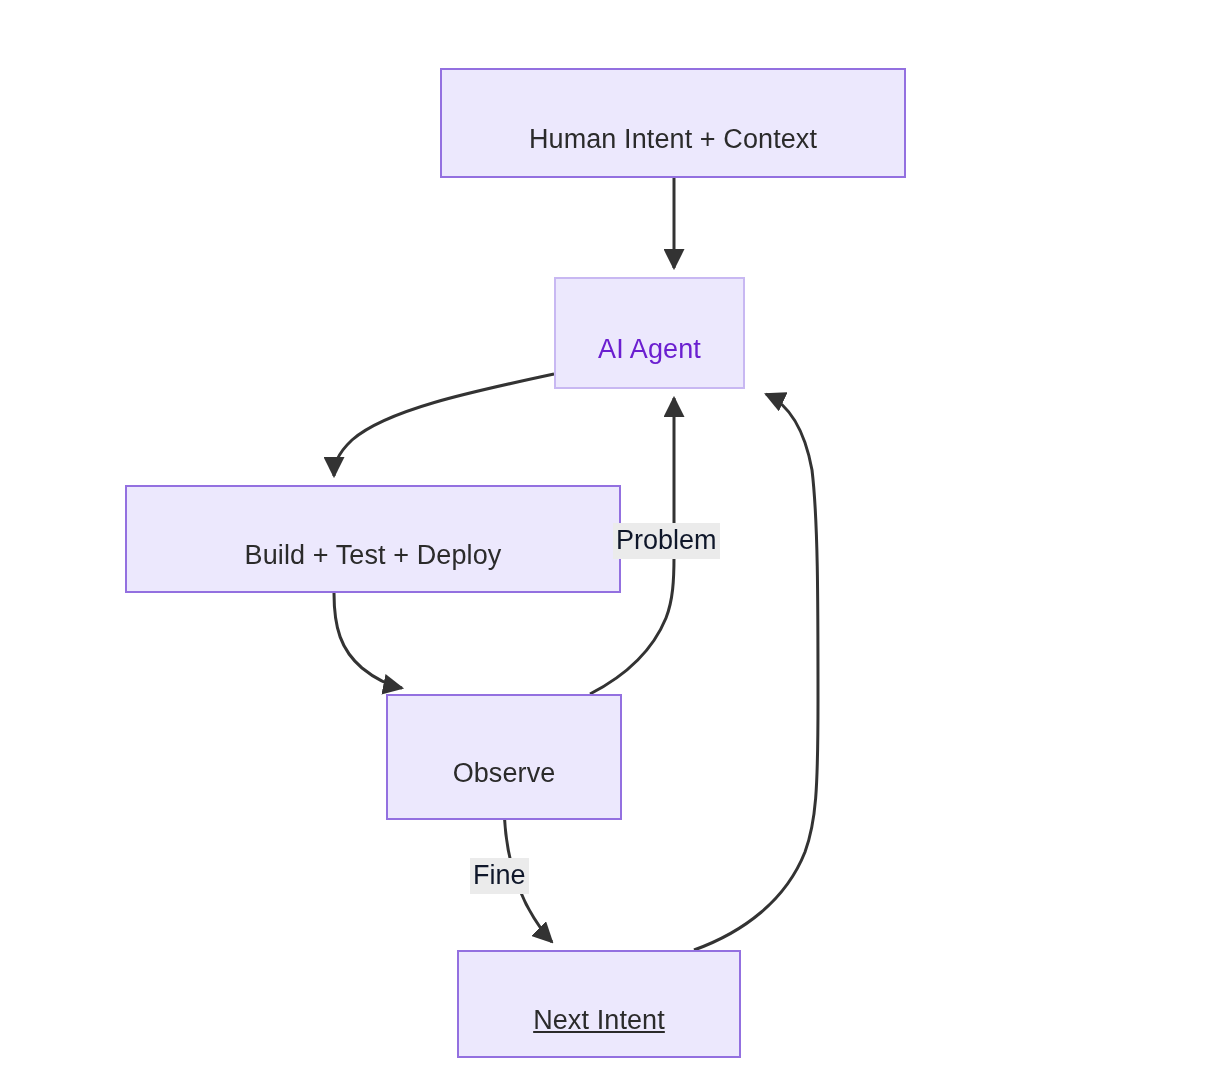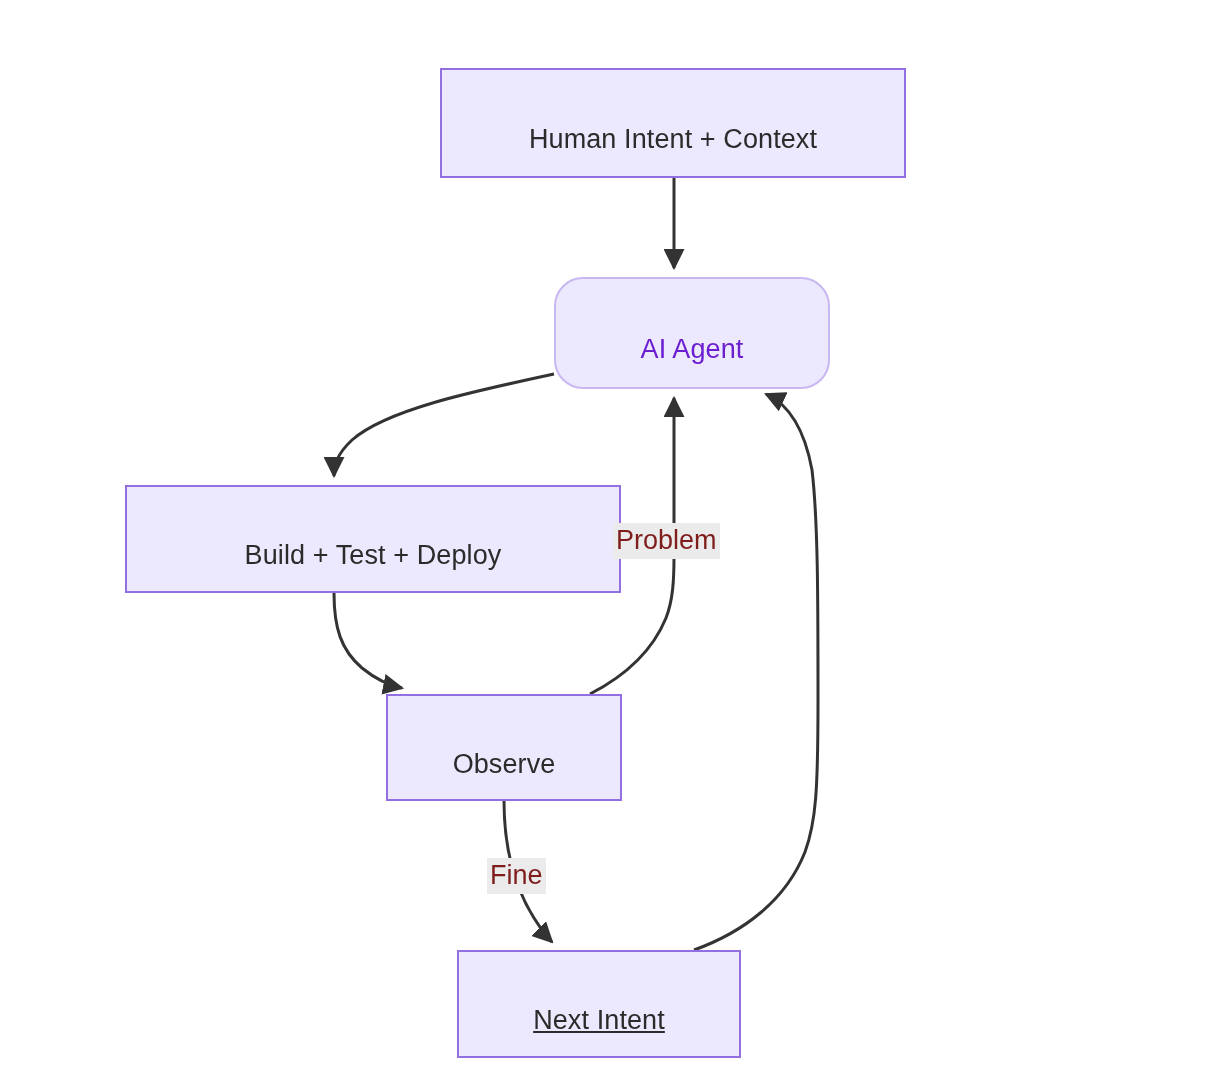--- a/index.html
+++ b/index.html
@@ -45,21 +45,21 @@
     border-color: #c8b8f2;
     color: #6b1fd0;
   }
   .node-label {
     display: block;
     margin-top: 33px;
   }
   .edge-label {
     position: absolute;
     background: #ebebeb;
-    color: #7f1d1d;
+    color: #0f172a;
     font-size: 27px;
     font-family: "Liberation Sans", sans-serif;
     line-height: 1.18;
     padding: 2px 3px;
     white-space: nowrap;
   }
 </style>
 </head>
 <body>
 
@@ -83,33 +83,33 @@
     <path d="M 504 801 C 504 848, 514 886, 534 918 C 541 929, 547 937, 552 942" fill="none" stroke="#333333" stroke-width="3" marker-end="url(#arrowhead)"></path>
 
     <path d="M 694 950 C 744 932, 786 900, 805 852 C 816 822, 818 790, 818 700
              C 818 600, 818 520, 812 470 C 804 426, 788 404, 766 394" fill="none" stroke="#333333" stroke-width="3" marker-end="url(#arrowhead)"></path>
   </svg>
 
   <div class="node" style="left:440px; top:68px; width:466px; height:110px;">
     <span class="node-label">Human Intent + Context</span>
   </div>
 
-  <div class="node accent" style="left:554px; top:277px; width:276px; height:112px;border-radius:29px;">
+  <div class="node accent" style="left:554px; top:277px; width:191px; height:112px;">
     <span class="node-label">AI Agent</span>
   </div>
 
   <div class="node" style="left:125px; top:485px; width:496px; height:108px;">
     <span class="node-label">Build + Test + Deploy</span>
   </div>
 
-  <div class="node" style="left:386px; top:694px; width:236px; height:107px;">
+  <div class="node" style="left:386px; top:694px; width:236px; height:126px;">
     <span class="node-label">Observe</span>
   </div>
 
   <div class="node" style="left:457px; top:950px; width:284px; height:108px;text-decoration:underline;">
     <span class="node-label">Next Intent</span>
   </div>
 
   <div class="edge-label" style="left:613px; top:523px;">Problem</div>
 
-  <div class="edge-label" style="left:470px; top:858px;margin-left:17px;">Fine</div>
+  <div class="edge-label" style="left:470px; top:858px;">Fine</div>
 
 </div>
 
 </body></html>

